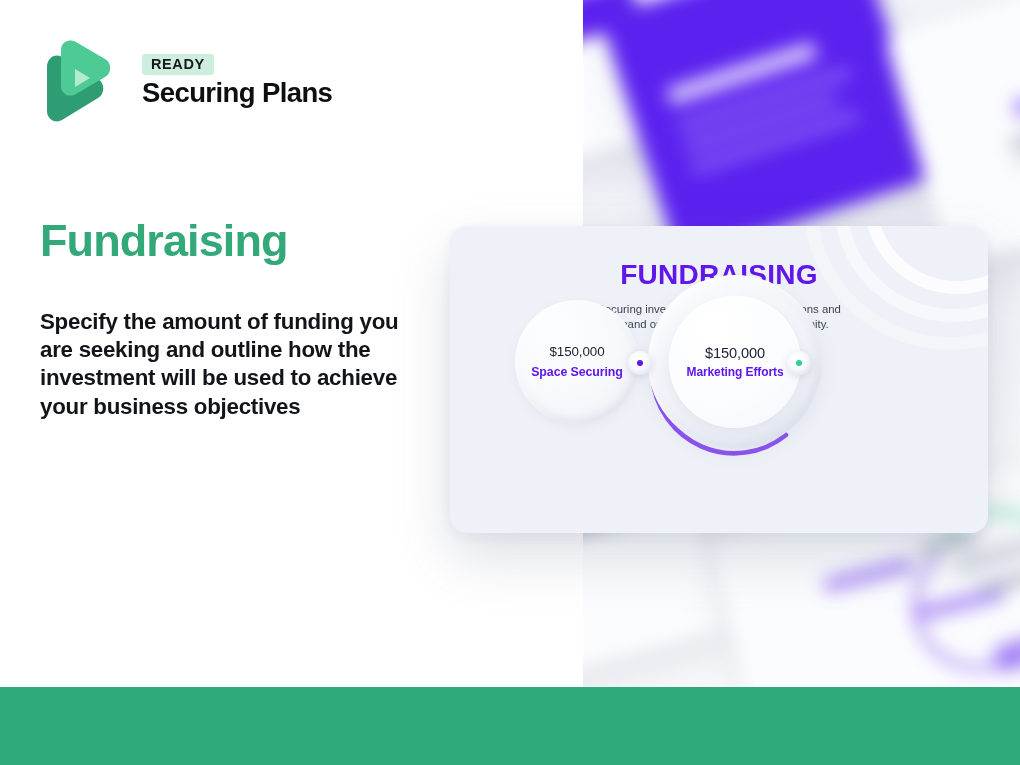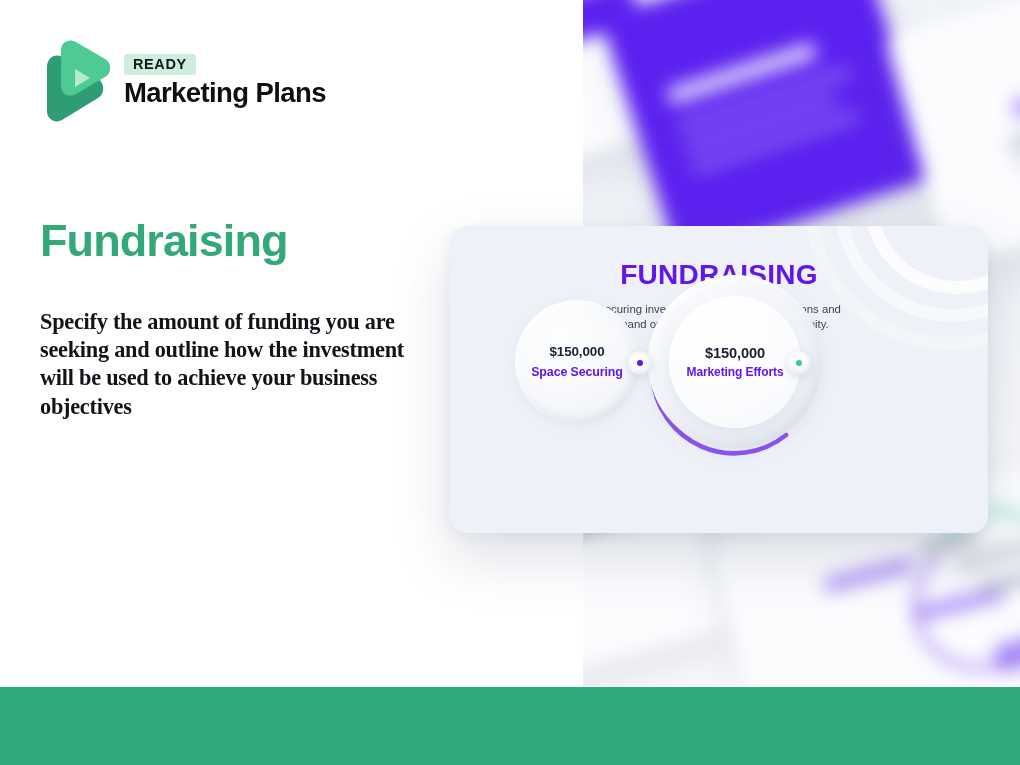--- a/index.html
+++ b/index.html
@@ -58,21 +58,21 @@
     border: 5px solid transparent;
   }
 
   
   .logo-wrap {
     position: absolute;
     left: 41px; top: 40px;
     display: flex; align-items: center; gap: 14px;
   }
   .logo-mark { position: relative; width: 69px; height: 82px; flex: 0 0 auto; }
-  .logo-text-col { display: flex; flex-direction: column; align-items: flex-start; gap: 3px; }
+  .logo-text-col { display: flex; flex-direction: column; align-items: flex-start; gap: 3px; margin-left: 18px; }
 
   .ready-badge {
     background: #cdeedd;
     color: #15181d;
     font-size: 14.5px;
     font-weight: 700;
     letter-spacing: .6px;
     padding: 3px 9px 4px 9px;
     border-radius: 3px;
     line-height: 1;
@@ -97,21 +97,20 @@
 
   .body-block {
     position: absolute;
     left: 40px;
     width: 395px;
     font-size: 22.3px;
     font-weight: 700;
     color: #111418;
     line-height: 1.265;
     letter-spacing: -0.25px;
-    font-family: Liberation Serif, serif;
   }
   .body-1 { top: 308px; }
   .body-2 { top: 444px; }
 
   
   .main-card {
     position: absolute;
     left: 450px; top: 226px;
     width: 538px; height: 307px;
     background: #eef1f7;
@@ -179,21 +178,21 @@
   .c-center-inner {
     left: 219px; top: 70px;
     width: 132px; height: 132px;
     background: radial-gradient(circle at 35% 26%, #ffffff 0%, #fbfcfe 60%, #f4f6fa 100%);
     box-shadow: 0 6px 16px rgba(145,157,185,0.18),
                 inset 1px 2px 5px rgba(255,255,255,0.9);
   }
 
   .amount {
     font-size: 13.4px;
-    font-weight: 700;
+    font-weight: 400;
     color: #1b2030;
     letter-spacing: -0.1px;
     line-height: 1.25;
   }
   .amount.big { font-size: 14.6px; }
   .cat {
     font-size: 12.4px;
     font-weight: 700;
     color: #6017e8;
     letter-spacing: -0.1px;
@@ -289,21 +288,21 @@
 
         <path d="M8 17 C8 8 16 3 23 7 L59 29 C66 33 66 44 59 48 L23 70 C16 74 8 69 8 61 Z" fill="#2f9d74" transform="translate(-2,10) rotate(0)"></path>
 
         <path d="M20 10 C20 2 28 -2 35 2 L64 19 C71 23 71 33 64 37 L35 54 C28 58 20 54 20 46 Z" fill="#4ecb95"></path>
 
         <path d="M34 29 L49 38 L34 47 Z" fill="#b9ecd4" opacity="0.95"></path>
       </svg>
     </div>
     <div class="logo-text-col">
       <span class="ready-badge">READY</span>
-      <span class="brand-name">Marketing Plans</span>
+      <span class="brand-name">Securing Plans</span>
     </div>
   </div>
 
   <h1 class="headline">Fundraising</h1>
 
   <p class="body-block body-1">Specify the amount of funding you are seeking and outline how the investment will be used to achieve your business objectives</p>
 
   <div class="main-card">
 
     <div class="card-corner-rings">

